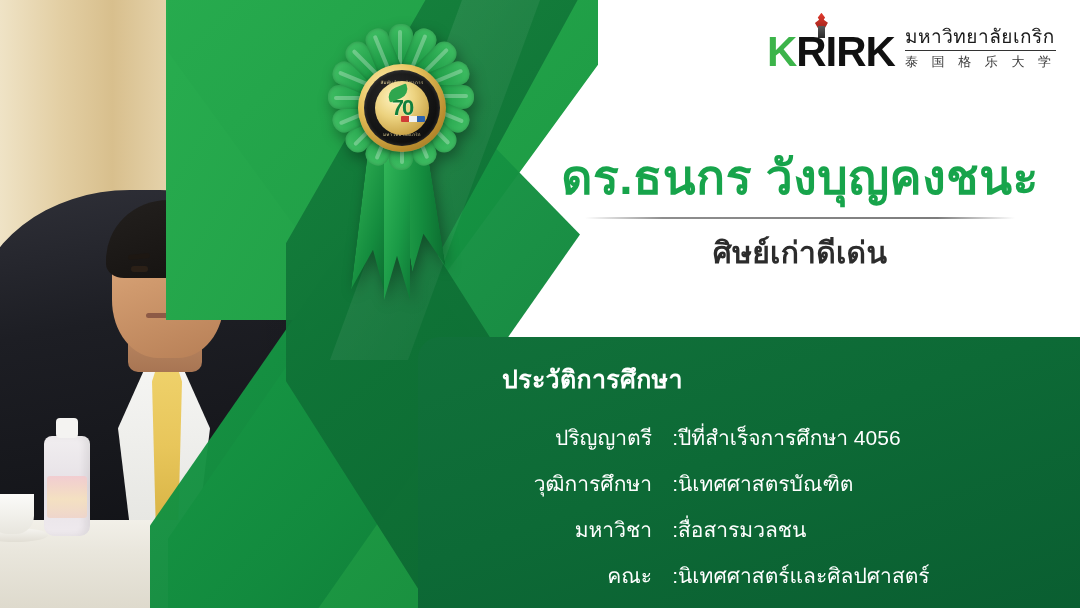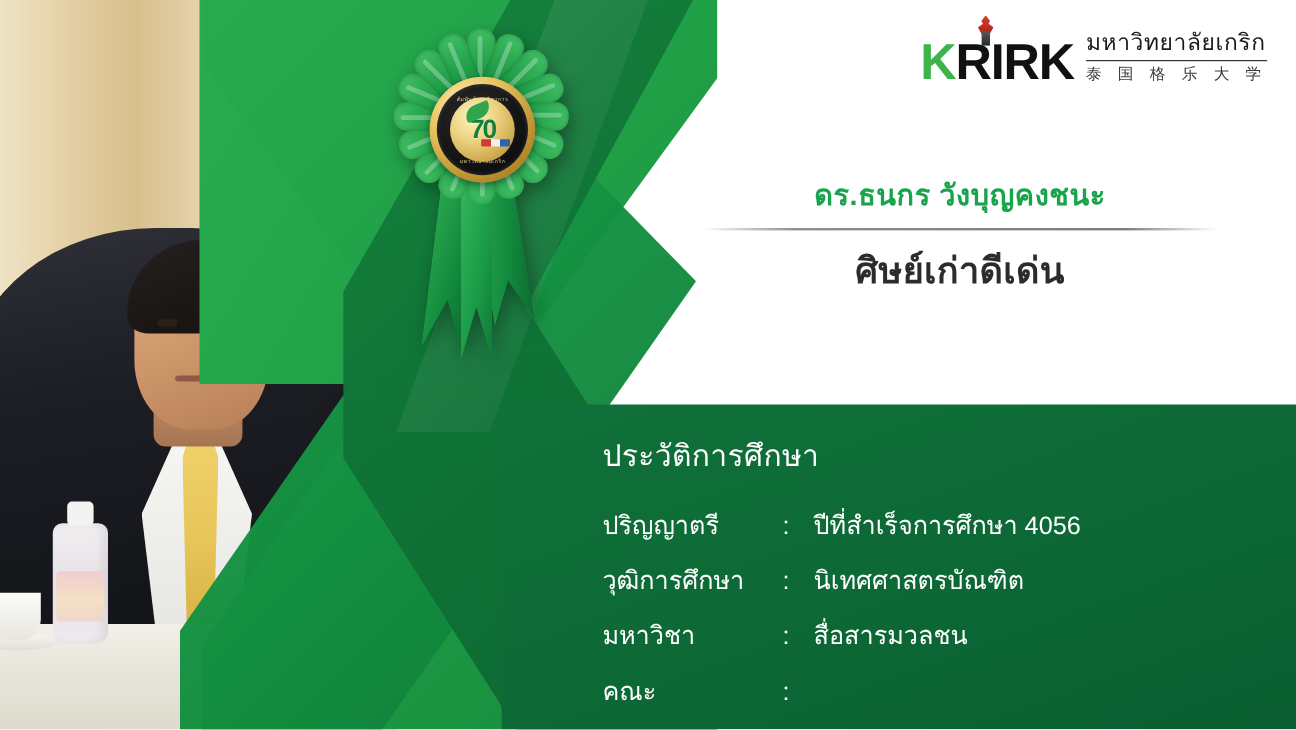--- a/index.html
+++ b/index.html
@@ -232,39 +232,39 @@
     background:linear-gradient(180deg,#5a5a5a,#2a2a2a);
   }
   .logo-thai{display:flex;flex-direction:column;gap:1px;padding-bottom:2px;}
   .logo-thai-top{font-size:19px;color:#1a1a1a;letter-spacing:.5px;line-height:1.15;
     border-bottom:1.5px solid #333;padding-bottom:2px;}
   .logo-thai-bot{font-size:13px;color:#3a3a3a;letter-spacing:5px;line-height:1.3;padding-top:2px;}
 
   
   .name-wrap{position:absolute;left:560px;top:150px;width:480px;text-align:center;}
   .name{
-    font-size:24px;font-weight:bold;color:#17a44b;line-height:1.15;
+    font-size:48px;font-weight:bold;color:#17a44b;line-height:1.15;
     letter-spacing:.5px;
   }
   .name-rule{
     width:430px;height:2px;margin:12px auto 10px;
     background:linear-gradient(90deg,rgba(150,150,150,0),#8e8e8e 18%,#7d7d7d 82%,rgba(150,150,150,0));
   }
   .role{font-size:30px;color:#2c2c2c;font-weight:bold;letter-spacing:.3px;}
 
   
   .panel{
     position:absolute;left:418px;top:337px;width:662px;height:271px;
     background:linear-gradient(160deg,#11713a 0%,#0d6a36 45%,#0a5e31 100%);
     border-radius:22px 0 0 0;
   }
   .panel-title{
-    position:absolute;left:84px;top:22px;font-size:25px;color:#ffffff;font-weight:normal;letter-spacing:.3px;
-  }
-  .rows{position:absolute;left:84px;top:84px;right:20px;}
+    position:absolute;left:84px;top:22px;font-size:25px;color:#ffffff;font-weight:bold;letter-spacing:.3px;
+  }
+  .rows{position:absolute;left:84px;top:84px;right:20px;text-align:right;}
   .row{display:flex;align-items:baseline;margin-bottom:13px;}
   .row-label{width:150px;flex:0 0 150px;font-size:21px;color:#ffffff;}
   .row-colon{width:26px;flex:0 0 26px;font-size:21px;color:#ffffff;}
   .row-value{font-size:21px;color:#ffffff;}
 </style>
 </head>
 <body>
 
 <div id="stage">
 
@@ -367,17 +367,18 @@
           <div class="row-value">นิเทศศาสตรบัณฑิต</div>
         </div>
         <div class="row">
           <div class="row-label">มหาวิชา</div>
           <div class="row-colon">:</div>
           <div class="row-value">สื่อสารมวลชน</div>
         </div>
         <div class="row">
           <div class="row-label">คณะ</div>
           <div class="row-colon">:</div>
+          <div class="row-value">นิเทศศาสตร์และศิลปศาสตร์</div>
         </div>
       </div>
   </div>
 
 </div>
 
 </body></html>

